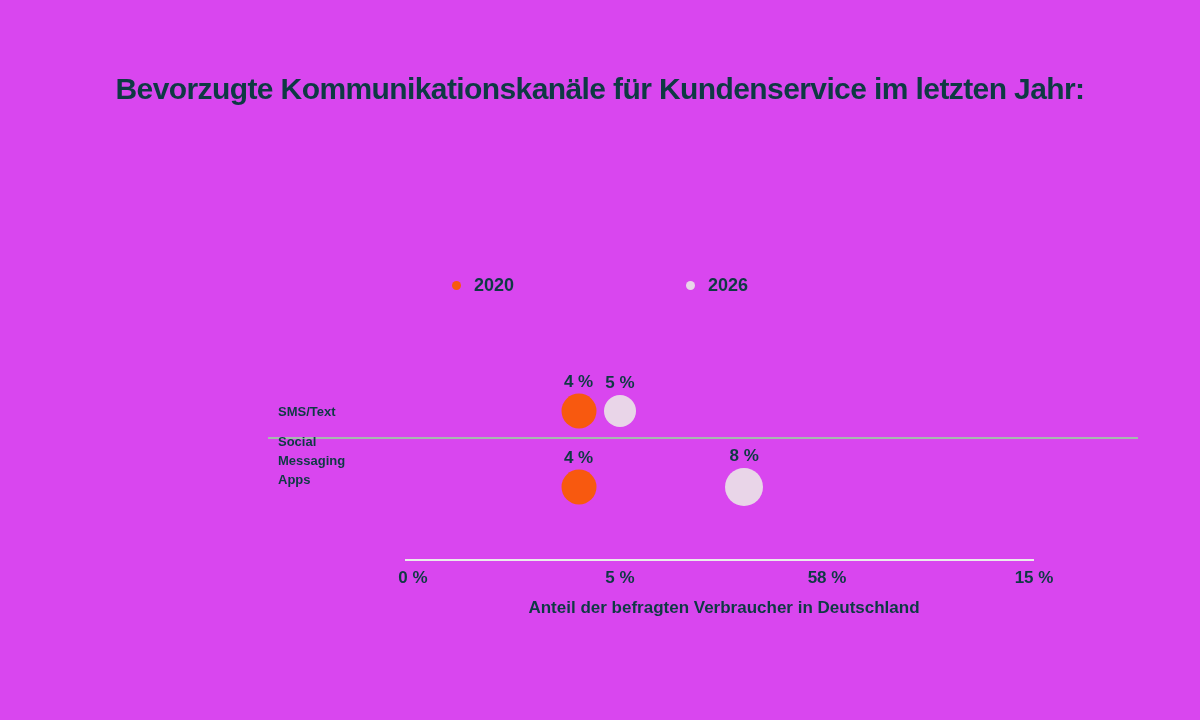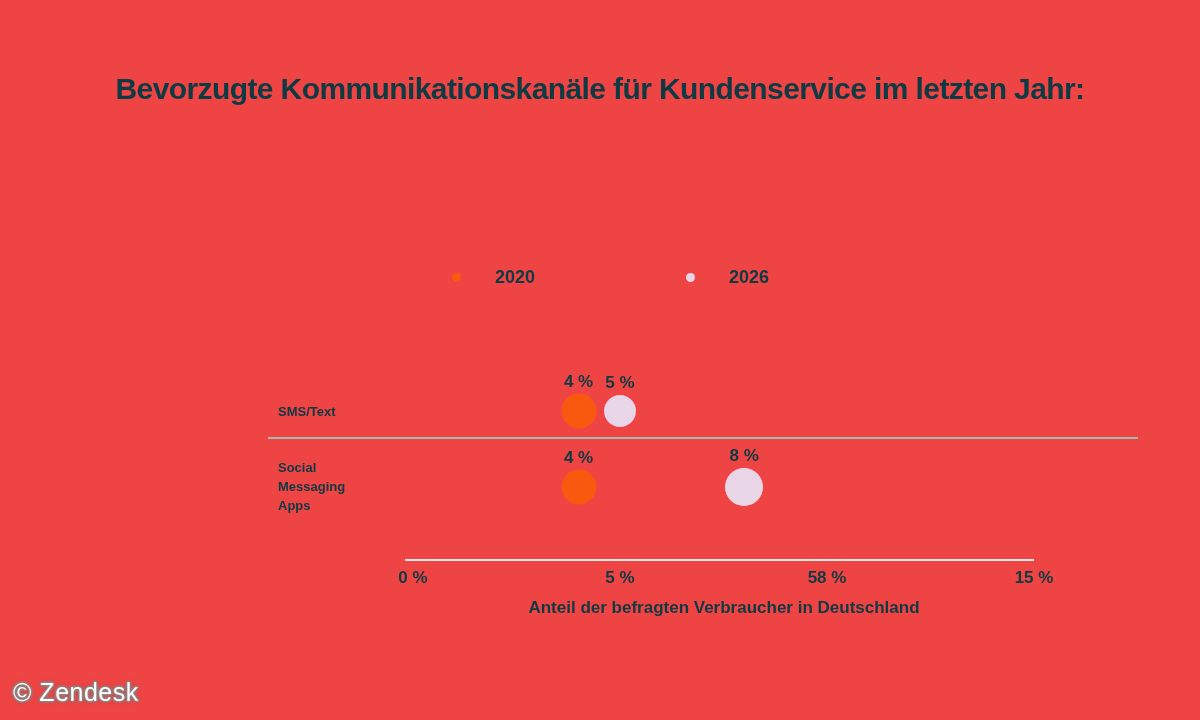--- a/index.html
+++ b/index.html
@@ -1,20 +1,20 @@
 <!DOCTYPE html>
 <html><head>
 <meta charset="utf-8">
 <style>
   html, body { margin: 0; padding: 0; background: #ffffff; }
   .canvas {
     position: relative;
     width: 1200px;
     height: 720px;
-    background: #ef4444;
+    background: #d946ef;
     overflow: hidden;
     font-family: "Liberation Sans", "DejaVu Sans", sans-serif;
     color: #0e3a43;
   }
   .title-line1 {
     position: absolute;
     top: 72px; left: 0;
     width: 100%;
     text-align: center;
     font-size: 30px;
@@ -29,25 +29,24 @@
     width: 100%;
     text-align: center;
     font-size: 37px;
     font-weight: bold;
     letter-spacing: -0.6px;
     color: #0e3a43;
     margin: 0;
   }
   .legend-item {
     position: absolute;
-    top: 266px;
+    top: 274px;
     display: flex;
     align-items: center;
     height: 22px;
-    gap: 21px;
   }
   .legend-dot {
     width: 9px; height: 9px;
     border-radius: 50%;
     margin-right: 13px;
   }
   .legend-label {
     font-size: 18px;
     font-weight: bold;
     color: #0e3a43;
@@ -139,31 +138,30 @@
       <div class="legend-item" style="left: 686px;">
         <span class="legend-dot" style="background: rgb(233, 213, 232);"></span>
         <span class="legend-label">2026</span>
       </div>
     </div>
   <div id="plot">
     <div class="row-divider"></div>
     <div class="axis-line"></div>
     <div class="axis-title">Anteil der befragten Verbraucher in Deutschland</div>
   <div class="cat-label" style="left: 278px; top: 411px;">SMS/Text</div>
-      <div class="cat-label" style="left: 278px; top: 486px;">Social
+      <div class="cat-label" style="left: 278px; top: 460px;">Social
 Messaging
 Apps</div>
       <div class="bubble" style="width: 35px; height: 35px; background: rgb(248, 89, 15); left: 578.6px; top: 411px;"></div>
       <div class="bubble-label" style="left: 578.6px; top: 371.5px;">4 %</div>
       <div class="bubble" style="width: 35px; height: 35px; background: rgb(248, 89, 15); left: 578.6px; top: 487px;"></div>
       <div class="bubble-label" style="left: 578.6px; top: 447.5px;">4 %</div>
       <div class="bubble" style="width: 32px; height: 32px; background: rgb(233, 213, 232); left: 620px; top: 411px;"></div>
       <div class="bubble-label" style="left: 620px; top: 373px;">5 %</div>
       <div class="bubble" style="width: 38px; height: 38px; background: rgb(233, 213, 232); left: 744.2px; top: 487px;"></div>
       <div class="bubble-label" style="left: 744.2px; top: 446px;">8 %</div>
       <div class="tick-label" style="left: 413px;">0 %</div>
       <div class="tick-label" style="left: 620px;">5 %</div>
       <div class="tick-label" style="left: 827px;">58 %</div>
       <div class="tick-label" style="left: 1034px; text-align: center;">15 %</div>
     </div>
 
-  <div class="watermark">© Zendesk</div>
 </div>
 
 </body></html>

